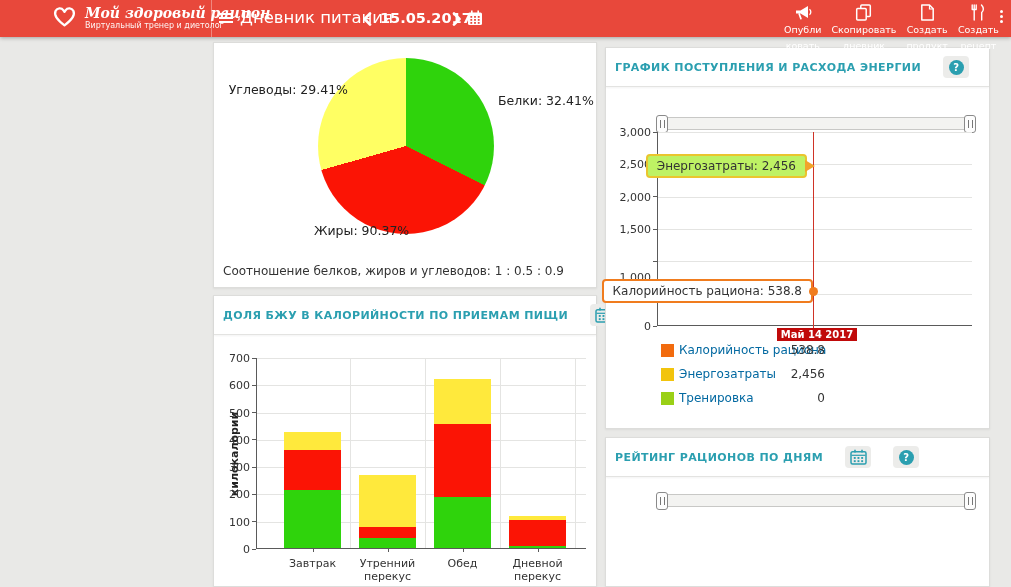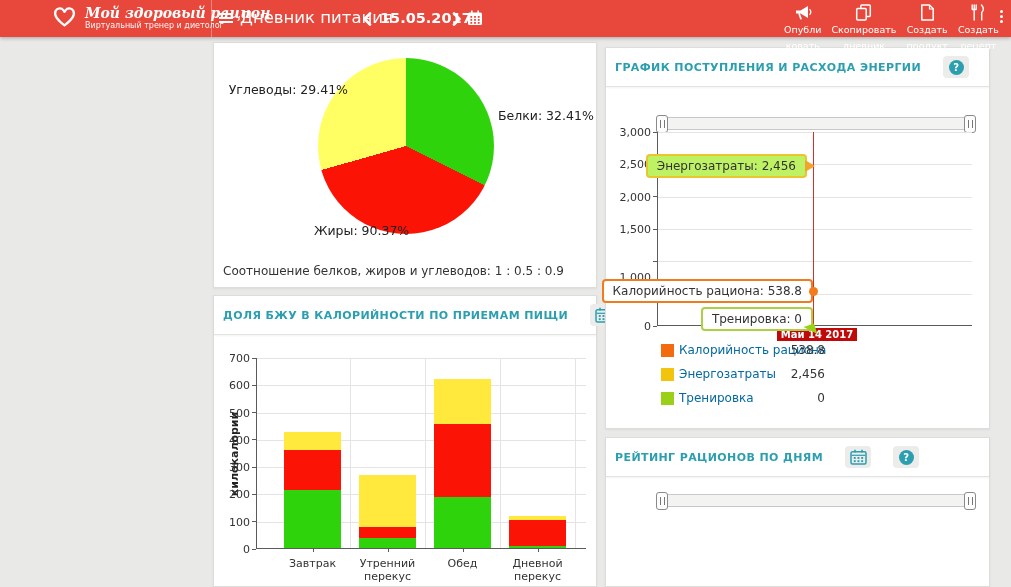--- a/index.html
+++ b/index.html
@@ -35,21 +35,21 @@
 .help-circ{width:15px;height:15px;border-radius:50%;background:#2b9fb0;color:#fff;font-size:10px;font-weight:bold;display:flex;align-items:center;justify-content:center}
 
 .pie-card{left:213px;top:42px;width:384px;height:246px}
 .bju-card{left:213px;top:295px;width:384px;height:292px}
 .energy-card{left:605px;top:47px;width:385px;height:382px}
 .rating-card{left:605px;top:437px;width:385px;height:150px}
 
 
 .pie{position:absolute;left:104px;top:15px;width:176px;height:176px;border-radius:50%}
 .pie-lb{position:absolute;font-size:12.5px;color:#222;white-space:nowrap}
-.pie-lb-prot{left:284px;top:65px}
+.pie-lb-prot{left:284px;top:50px}
 .pie-lb-carb{left:8px;top:39px;width:126px;text-align:right}
 .pie-lb-fat{left:100px;top:180px}
 .pie-caption{position:absolute;left:9px;top:221px;font-size:12px;color:#333}
 
 
 .plot{position:absolute}
 .gridh{position:absolute;left:0;width:100%;height:1px;background:#e4e4e2}
 .gridv{position:absolute;top:0;height:100%;width:1px;background:#e4e4e2}
 .axis-y{position:absolute;left:0;top:0;width:1px;height:100%;background:#5a5a5a}
 .axis-x{position:absolute;left:0;bottom:0;width:100%;height:1px;background:#5a5a5a}
@@ -309,21 +309,20 @@
         <div class="ytick" style="left: -46px; top: 26.3333px;">2,500</div>
         <div class="gridh" style="top: 0px;"></div>
         <div class="ymark" style="left: -4px; top: -0.5px;"></div>
         <div class="ytick" style="left: -46px; top: -6px;">3,000</div>
         <div class="axis-y"></div>
         <div class="axis-x"></div>
         <div class="redline" style="left: 156px; top: 0px; height: 200px;"></div>
         <div class="xbadge" style="left: 120px; top: 196px; width: 80px;">Май 14 2017</div>
         <div class="tt tt-yellow" style="right: 165px; top: 22.1787px;">Энергозатраты: 2,456</div>
         <div class="tt tt-orange" style="right: 159px; top: 147px;">Калорийность рациона: 538.8</div>
-        <div class="tt tt-green" style="right: 159px; top: 175px;">Тренировка: 0</div>
       </div>
     <div class="legend" id="energy-legend">
         <div class="lg-row">
           <span class="lg-sw" style="background: rgb(242, 107, 14);"></span>
           <span class="lg-lb">Калорийность рациона</span>
           <span class="lg-val">538.8</span>
         </div>
         <div class="lg-row">
           <span class="lg-sw" style="background: rgb(242, 196, 13);"></span>
           <span class="lg-lb">Энергозатраты</span>

